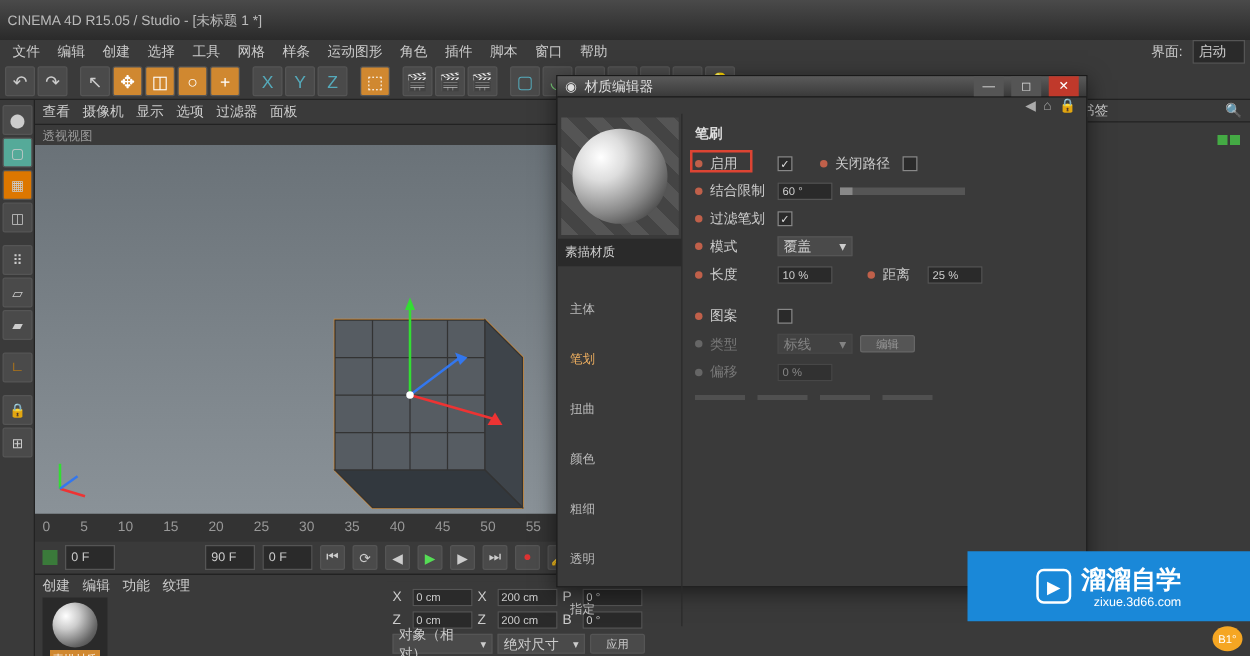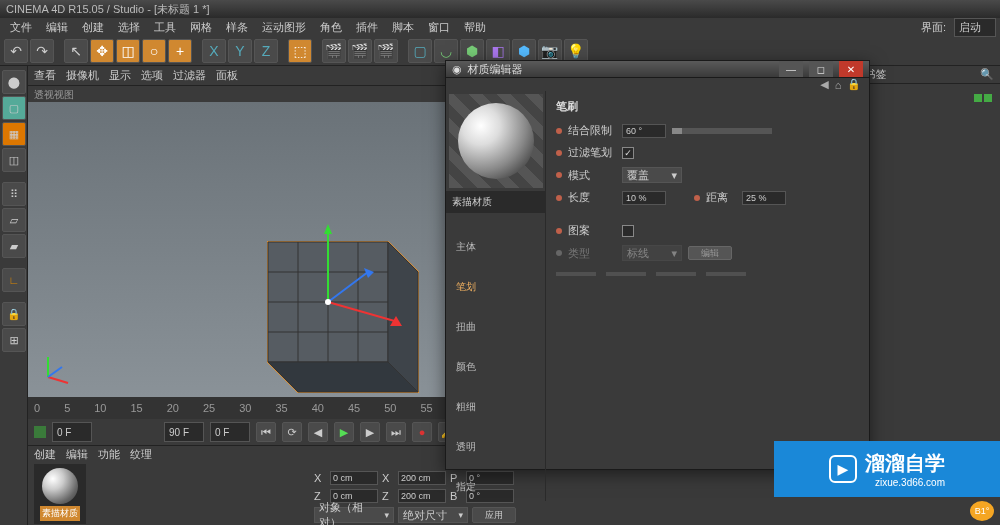--- a/index.html
+++ b/index.html
@@ -1,17 +1,17 @@
 <!DOCTYPE html>
 <html><head>
 <meta charset="utf-8">
 <style>
 * { margin: 0; padding: 0; box-sizing: border-box; font-family: "Microsoft YaHei", Arial, sans-serif; font-size: 11px; }
 body { background: #3a3a3a; color: #ccc; width: 1000px; height: 525px; overflow: hidden; position: relative; }
-.titlebar { height: 18px; background: linear-gradient(#4a4a4a, #2a2a2a); display: flex; align-items: center; padding: 0 6px; color: #bbb; font-size: 10px; }
+.titlebar { height: 32px; background: linear-gradient(#4a4a4a, #2a2a2a); display: flex; align-items: center; padding: 0 6px; color: #bbb; font-size: 10px; }
 .menubar { height: 18px; background: #3a3a3a; display: flex; align-items: center; padding: 0 4px; gap: 2px; }
 .menubar span { padding: 2px 6px; cursor: pointer; }
 .toolbar { height: 30px; background: #3a3a3a; display: flex; align-items: center; padding: 0 4px; gap: 2px; border-bottom: 1px solid #222; }
 .tbtn { width: 24px; height: 24px; background: #4a4a4a; border: 1px solid #555; border-radius: 2px; display: flex; align-items: center; justify-content: center; cursor: pointer; font-size: 14px; }
 .tbtn.orange { background: #d08830; color: #fff; }
 .tbtn.blue { color: #5ab; }
 .tsep { width: 6px; }
 .main { display: flex; height: calc(100% - 66px); }
 .leftbar { width: 28px; background: #3a3a3a; border-right: 1px solid #222; display: flex; flex-direction: column; gap: 2px; padding: 4px 2px; }
 .leftbar .ic { width: 24px; height: 24px; background: #4a4a4a; border: 1px solid #555; border-radius: 2px; display: flex; align-items: center; justify-content: center; cursor: pointer; }
@@ -316,20 +316,30 @@
         <span>扭曲</span>
         <span>颜色</span>
         <span>粗细</span>
         <span>透明</span>
         <span>指定</span>
       </div>
     </div>
     <div class="dlg-right">
       <div class="section-title">笔刷</div>
 
+      <div class="prop-row" style="position:relative">
+        <span class="dot"></span>
+          <span class="plbl">启用</span>
+        <span class="chk on"></span>
+        <span style="width:10px"></span>
+        <span class="dot"></span>
+          <span class="plbl">关闭路径</span>
+        <span class="chk"></span>
+        <div class="red-box" style="left:-4px;top:-3px;width:50px;height:18px"></div>
+      </div>
 
       <div class="prop-row">
         <span class="dot"></span>
           <span class="plbl">结合限制</span>
         <input class="num-in" value="60 °" style="">
         <div class="slider">
             <div class="fill" style="width:10%"></div>
           </div>
       </div>
 
@@ -369,20 +379,25 @@
       <div class="prop-row">
         <span class="dot" style="background:#666"></span>
           <span class="plbl dim">类型</span>
         <span class="dropdown" style="opacity:.5">
             <span>标线</span>
             <span>▾</span>
           </span>
         <span class="edit-btn">编辑</span>
       </div>
 
+      <div class="prop-row">
+        <span class="dot" style="background:#666"></span>
+          <span class="plbl dim">偏移</span>
+        <input class="num-in" style="opacity: 0.5;" value="0 %">
+      </div>
 
 
       <div class="prop-row" style="gap:10px;margin-top:4px;opacity:.5">
         <div style="width:40px;height:4px;background:#666"></div>
         <div style="width:40px;height:4px;background:#666"></div>
         <div style="width:40px;height:4px;background:#666"></div>
         <div style="width:40px;height:4px;background:#666"></div>
       </div>
     </div>
   </div>

